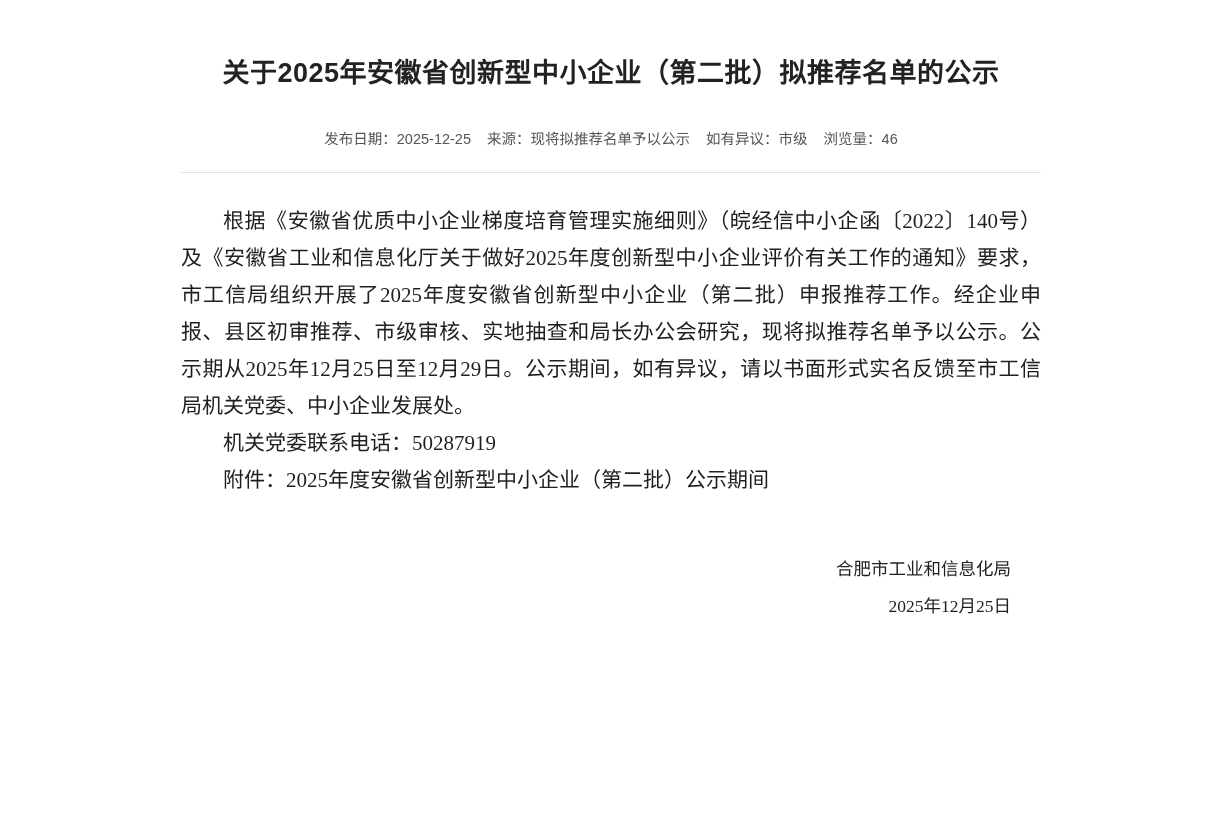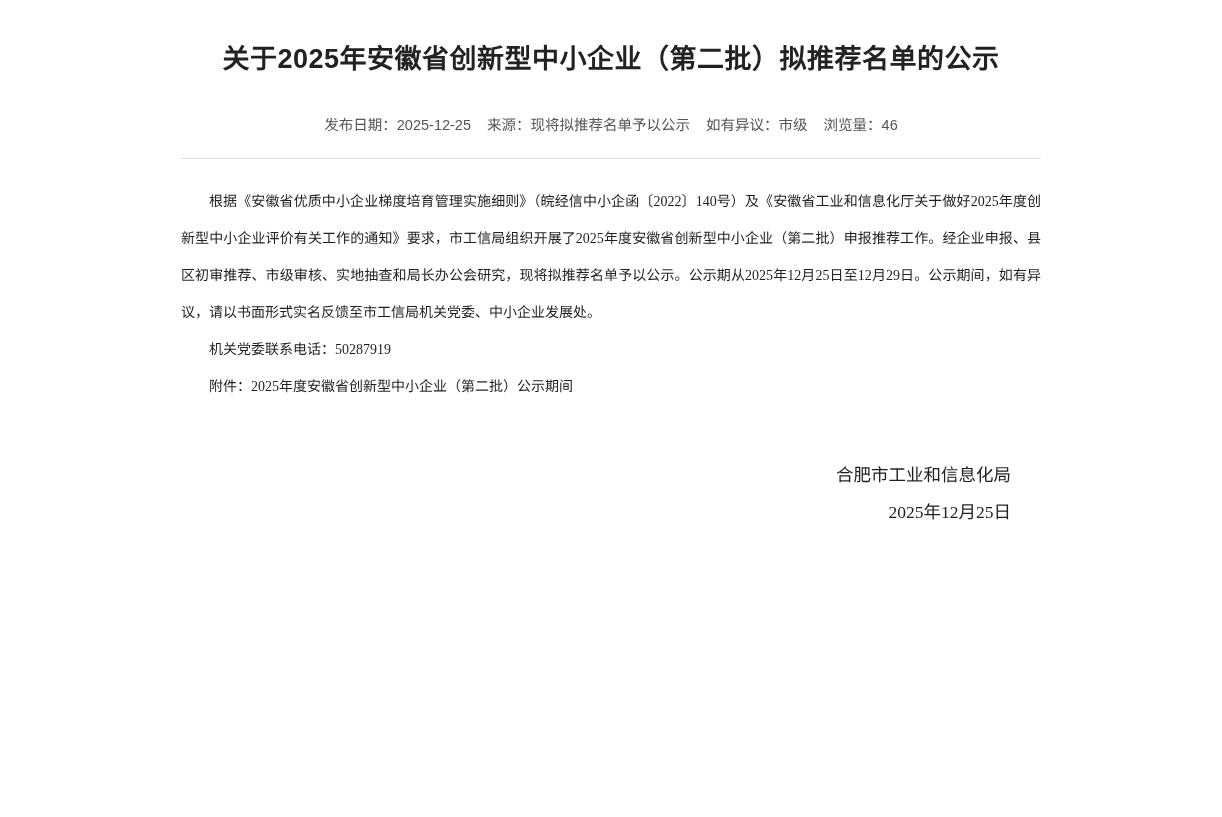--- a/index.html
+++ b/index.html
@@ -16,21 +16,21 @@
   }
   .page {
     width: 1222px;
     height: 817px;
     box-sizing: border-box;
     position: relative;
   }
   .article {
     margin: 0 auto;
     width: 860px;
-    padding-top: 38px;
+    padding-top: 52px;
   }
   .title {
     font-family: "Liberation Sans", "DejaVu Sans", sans-serif;
     font-size: 27px;
     font-weight: bold;
     line-height: 42px;
     color: #222222;
     text-align: center;
     letter-spacing: 0.5px;
     margin: 0;
@@ -54,23 +54,23 @@
   .meta .meta-value {
     color: #555555;
   }
   .divider {
     margin: 22px auto 0 auto;
     width: 860px;
     height: 1px;
     background: #e2e2e2;
   }
   .content {
-    margin-top: 24px;
+    margin-top: 30px;
     font-family: "Liberation Serif", "DejaVu Serif", serif;
-    font-size: 14px;
+    font-size: 21px;
     line-height: 37px;
     color: #1f1f1f;
     text-align: justify;
   }
   .content p {
     margin: 0;
     text-indent: 2em;
   }
   .phone-line {
     text-indent: 2em;

